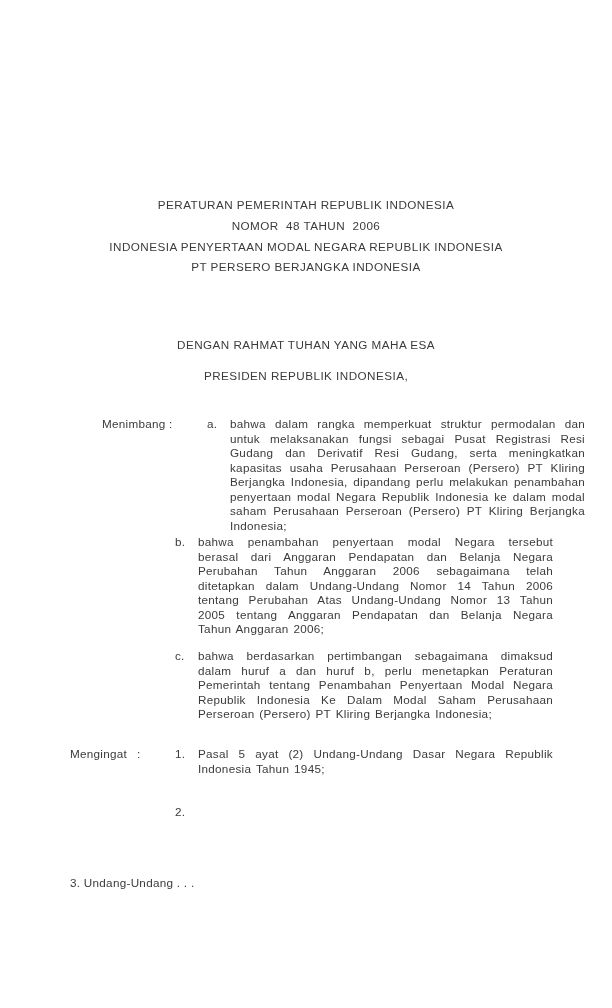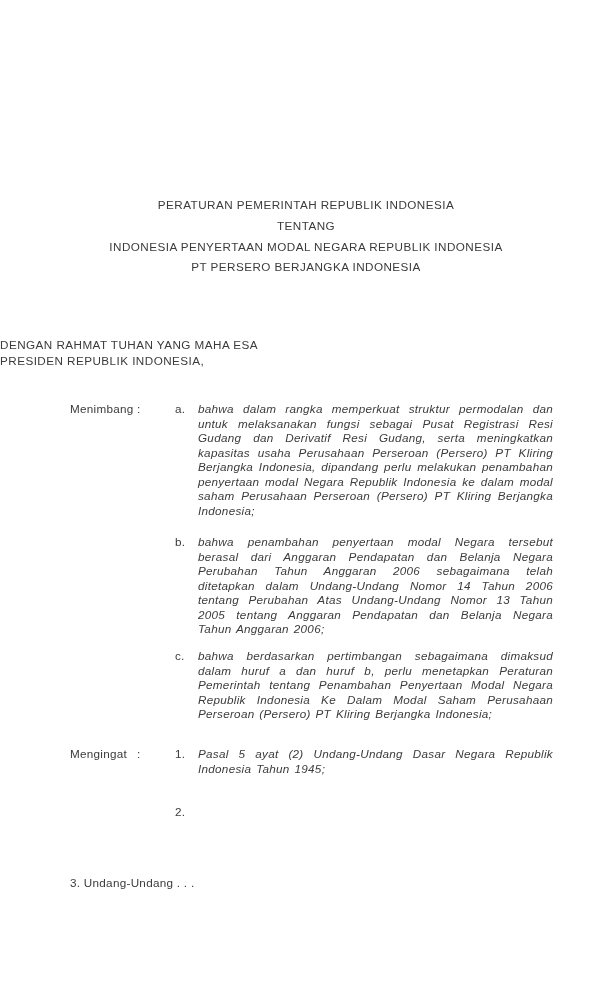--- a/index.html
+++ b/index.html
@@ -22,41 +22,42 @@
     text-align: center;
     font-size: 11.7px;
     line-height: 20.8px;
     letter-spacing: 0.45px;
   }
   .title-line { white-space: pre-wrap; }
   .centerline {
     position: absolute;
     left: 0;
     width: 612px;
+    text-align: center;
     font-size: 11.7px;
     line-height: 14.5px;
     letter-spacing: 0.45px;
     white-space: pre-wrap;
   }
   .invocation { top: 338px; }
-  .issuer { top: 354px; }
+  .issuer { top: 369px; }
   
   .clause-row {
     position: absolute;
     left: 70px;
     width: 483px;
     display: grid;
     grid-template-columns: 67px 38px 23px 1fr;
     font-size: 11.7px;
     line-height: 14.5px;
     letter-spacing: 0.28px;
     word-spacing: 1.4px;
   }
-  .clause-row .text { text-align: justify; text-justify: inter-word; font-style: italic; }
-  .row-a { top: 402px; }
+  .clause-row .text { text-align: justify; text-justify: inter-word; }
+  .row-a { top: 417px; margin-left: 32px; }
   .row-b { top: 535px; }
   .row-c { top: 649px; }
   .row-m1 { top: 747px; }
   .row-m2 { top: 805px; }
   .catchword {
     position: absolute;
     top: 876px;
     left: 70px;
     width: 483px;
     text-align: left;
@@ -66,21 +67,21 @@
     white-space: pre-wrap;
   }
 </style>
 </head>
 <body>
 
 <div class="page">
 
   <header class="title-block">
     <div class="title-line">PERATURAN PEMERINTAH REPUBLIK INDONESIA</div>
-    <div class="title-line">TENTANG</div>
+    <div class="title-line">NOMOR  48 TAHUN  2006</div>
     <div class="title-line">INDONESIA PENYERTAAN MODAL NEGARA REPUBLIK INDONESIA</div>
     <div class="title-line">PT PERSERO BERJANGKA INDONESIA</div>
   </header>
 
   <div class="centerline invocation">DENGAN RAHMAT TUHAN YANG MAHA ESA</div>
   <div class="centerline issuer">PRESIDEN REPUBLIK INDONESIA,</div>
 
   <div class="clause-row row-a">
     <div class="cell label">Menimbang</div>
     <div class="cell colon">:</div>

